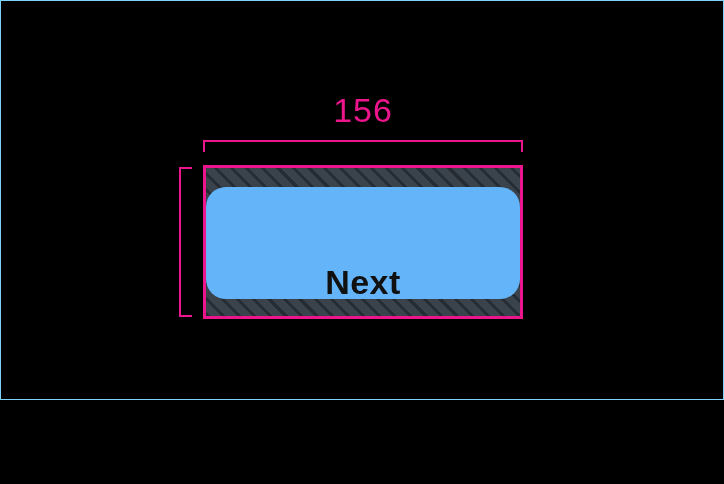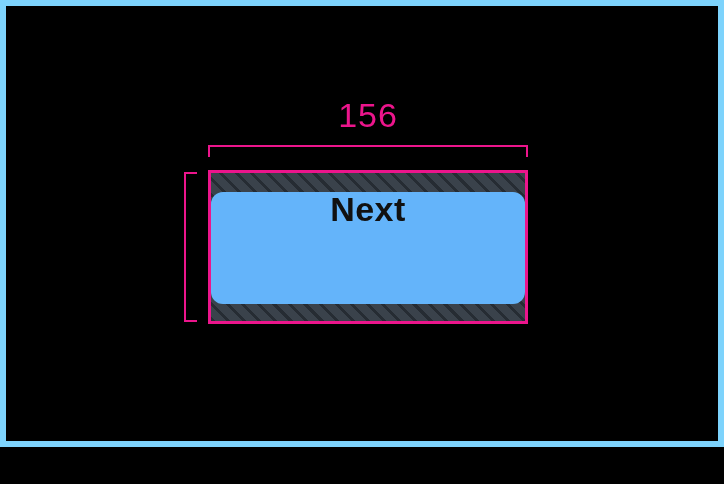--- a/index.html
+++ b/index.html
@@ -4,24 +4,24 @@
 <style>
   html, body {
     margin: 0;
     padding: 0;
     background: #000000;
     font-family: "Liberation Sans", "DejaVu Sans", sans-serif;
   }
   .frame {
     position: relative;
     width: 724px;
-    height: 447px;
+    height: 400px;
     box-sizing: border-box;
     background: #000000;
-    border: 6px solid #7dd3fc;
+    border: 1px solid #7dd3fc;
     overflow: hidden;
   }
 
   
   .dim-label {
     position: absolute;
     color: #ec158c;
     font-size: 34px;
     font-weight: 400;
     line-height: 1;
@@ -75,23 +75,23 @@
 
   
   .next-button {
     position: absolute;
     left: 0px;
     right: 0px;
     top: 19px;
     height: 112px;
     background: #64b4fa;
     border: none;
-    border-radius: 12px;
+    border-radius: 20px;
     display: flex;
-    align-items: flex-start;
+    align-items: flex-end;
     justify-content: center;
     cursor: pointer;
     padding: 0;
   }
   .next-button .btn-label {
     color: #111111;
     font-size: 34px;
     font-weight: 600;
     line-height: 1;
     letter-spacing: 0.5px;

